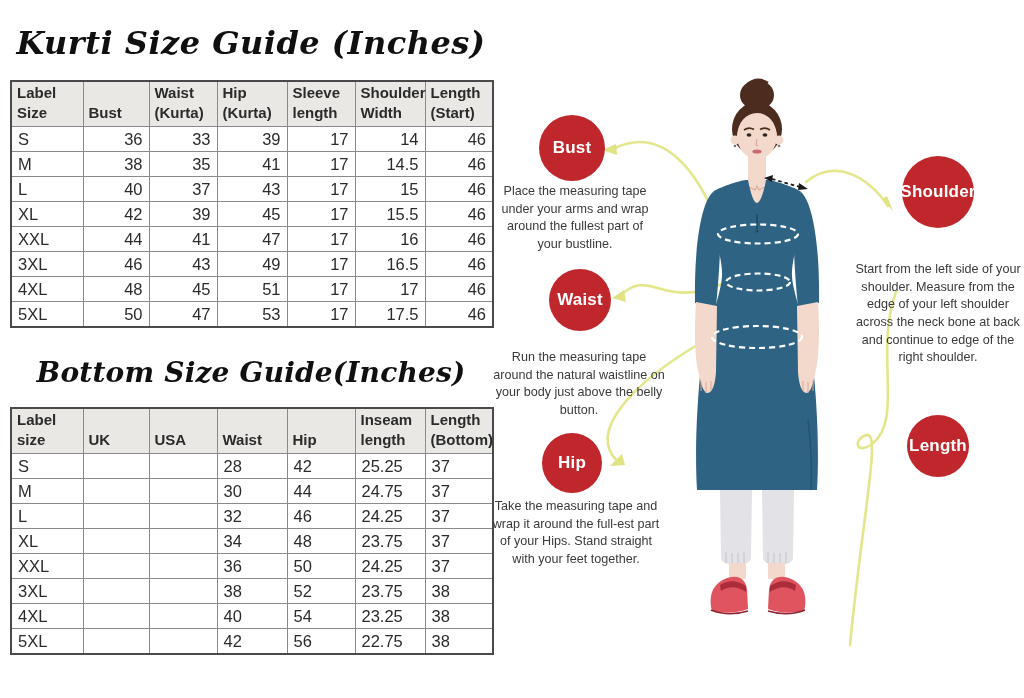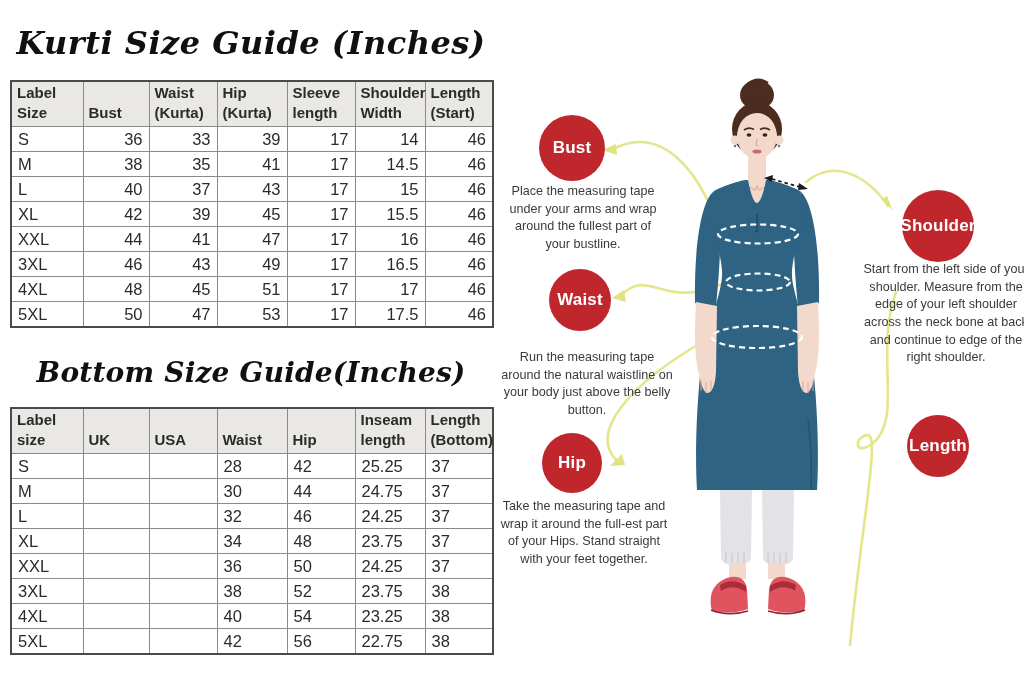--- a/index.html
+++ b/index.html
@@ -16,21 +16,21 @@
   table.size-table th{background:#e9e8e4;font-weight:700;text-align:left;vertical-align:bottom;
        font-size:15px;line-height:1.3;padding:1px 3px 4px 5px;border:1px solid #8a8a8a;}
   table.size-table td{font-size:16.5px;height:24px;padding:0 6px;border:1px solid #8a8a8a;
        vertical-align:middle;}
   #kurti-table td{text-align:right;}
   #kurti-table td:first-child{text-align:left;}
   #bottom-table td{text-align:left;}
   .badge{position:absolute;border-radius:50%;background:#c0272d;color:#fff;
        display:flex;align-items:center;justify-content:center;font-weight:700;
        font-size:17px;letter-spacing:.2px;}
-  .note{position:absolute;text-align:center;font-size:12.6px;line-height:1.4;color:#3a3a3a;padding-left:8px;}
+  .note{position:absolute;text-align:center;font-size:12.6px;line-height:1.4;color:#3a3a3a;}
   #figure-svg{position:absolute;left:500px;top:0;}
 </style>
 </head>
 <body>
 
 <div id="sheet">
 
   <div id="title1" class="guide-title">Kurti Size Guide (Inches)</div>
   <div id="title2" class="guide-title">Bottom Size Guide(Inches)</div>
 
@@ -300,20 +300,20 @@
       <path d="M805 607 Q808 585 789 578 Q772 573 769 589 L768 609 Q788 616 804 610 Z" fill="#e0545f"></path>
       <path d="M720 585 Q733 577 746 586 L746 592 Q733 583 721 591 Z" fill="#ab2d3c"></path>
       <path d="M796 585 Q783 577 770 586 L770 592 Q783 583 795 591 Z" fill="#ab2d3c"></path>
       <path d="M711 610 Q728 617 748 611 M768 611 Q788 617 805 610" stroke="#8e2531" stroke-width="1.6" fill="none"></path>
     </g>
   </svg>
 
   <div class="badge" style="left:539px;top:115px;width:66px;height:66px;">Bust</div>
   <div class="badge" style="left:549px;top:269px;width:62px;height:62px;">Waist</div>
   <div class="badge" style="left:542px;top:433px;width:60px;height:60px;">Hip</div>
-  <div class="badge" style="left:902px;top:190px;width:72px;height:72px;">Shoulder</div>
+  <div class="badge" style="left:902px;top:156px;width:72px;height:72px;">Shoulder</div>
   <div class="badge" style="left:907px;top:415px;width:62px;height:62px;">Length</div>
 
   <div class="note" style="left:494px;top:183px;width:162px;">Place the measuring tape under your arms and wrap around the fullest part of your bustline.</div>
   <div class="note" style="left:492px;top:498px;width:168px;">Take the measuring tape and wrap it around the full-est part of your Hips. Stand straight with your feet together.</div>
   <div class="note" style="left:491px;top:349px;width:176px;">Run the measuring tape around the natural waistline on your body just above the belly button.</div>
   <div class="note" style="left:849px;top:261px;width:178px;">Start from the left side of your shoulder. Measure from the edge of your left shoulder across the neck bone at back and continue to edge of the right shoulder.</div>
 </div>
 
 </body></html>

